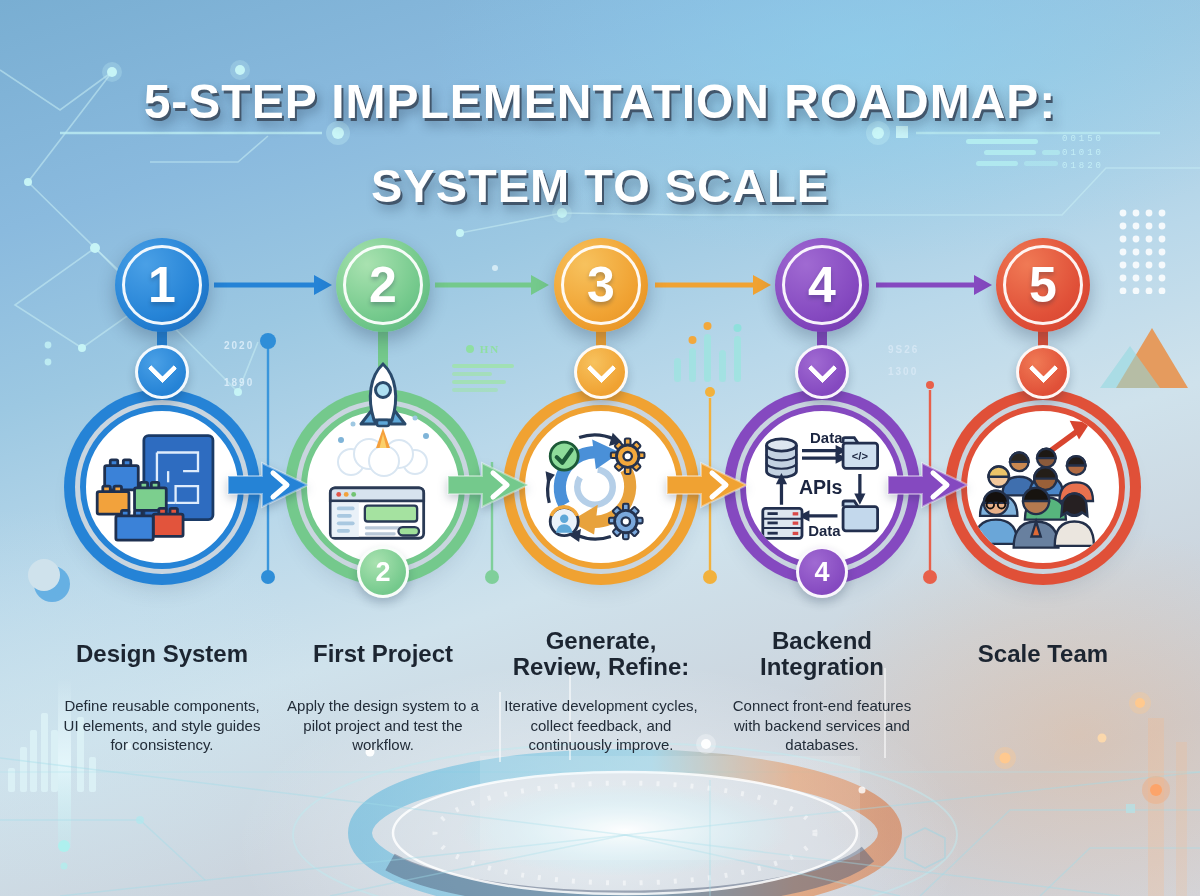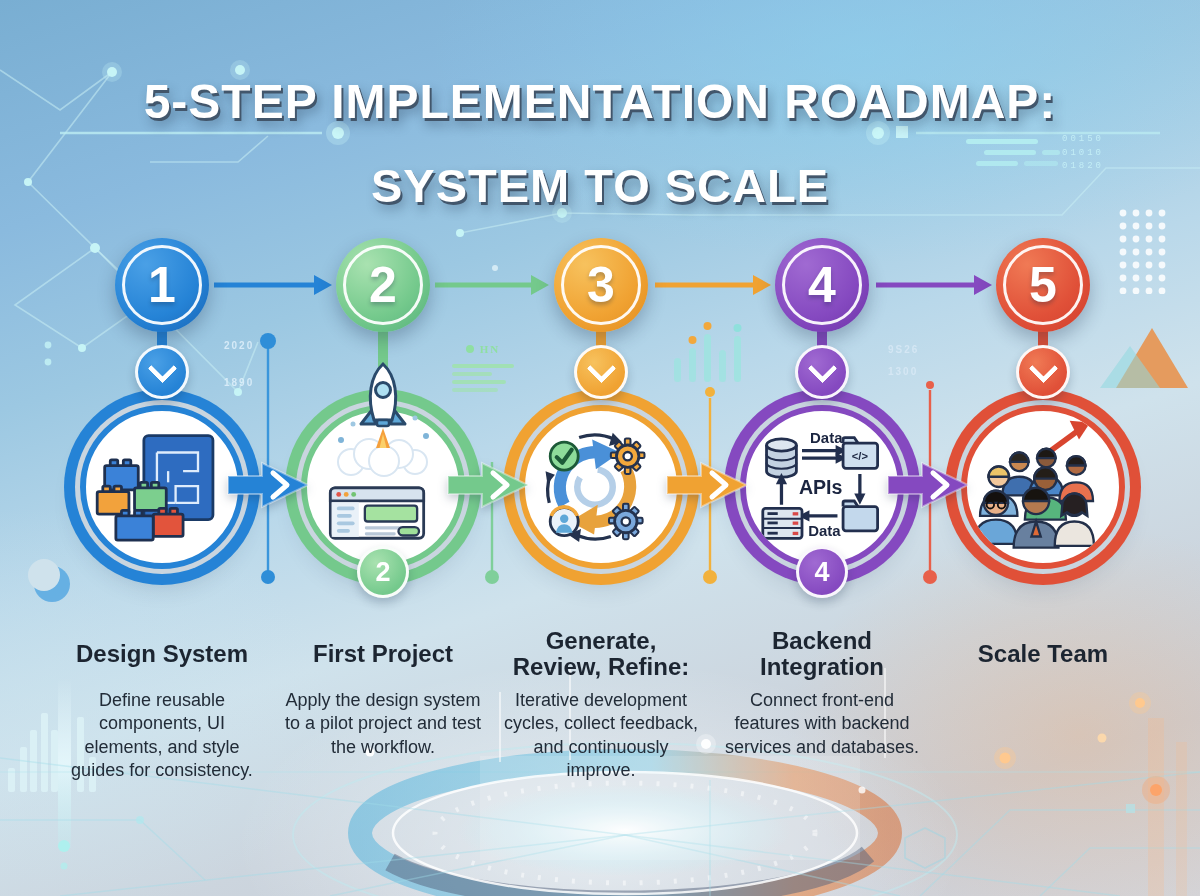--- a/index.html
+++ b/index.html
@@ -56,21 +56,21 @@
     background:radial-gradient(circle at 35% 30%, var(--accent-light), var(--accent) 72%);
     border:3px solid rgba(255,255,255,.95);box-sizing:border-box;z-index:4;
     display:flex;align-items:center;justify-content:center;font-size:27px;font-weight:bold;color:#fff;
     box-shadow:0 5px 10px rgba(20,40,70,.22);}
 
   .rocket{position:absolute;top:120px;left:calc(50% - 60px);width:120px;height:126px;z-index:5;}
 
   .text-block{position:absolute;top:364px;left:0;width:100%;}
   .step-title{min-height:56px;display:flex;align-items:center;justify-content:center;
     font-size:24px;font-weight:bold;color:#1c2531;line-height:1.08;padding:0 12px;margin-top:24px;}
-  .step-desc{margin-top:7px;font-size:18px;line-height:1.3;color:#222c38;padding:0 6px;text-align:center;}
+  .step-desc{margin-top:14px;font-size:15px;line-height:1.3;color:#222c38;padding:0 6px;text-align:center;}
   .step.s3 .step-title{padding:0 14px;}
 
   
   .tarrow{position:absolute;top:272px;height:26px;z-index:2;color:var(--accent);}
   .charrow{position:absolute;top:456px;width:86px;height:58px;z-index:4;color:var(--accent);
     filter:drop-shadow(0 4px 5px rgba(20,40,70,.25));}
 
   
   .tiny{font-size:10px;letter-spacing:2px;color:rgba(228,242,252,.8);font-weight:bold;}
   .tiny.dim{color:rgba(230,240,252,.55);}

